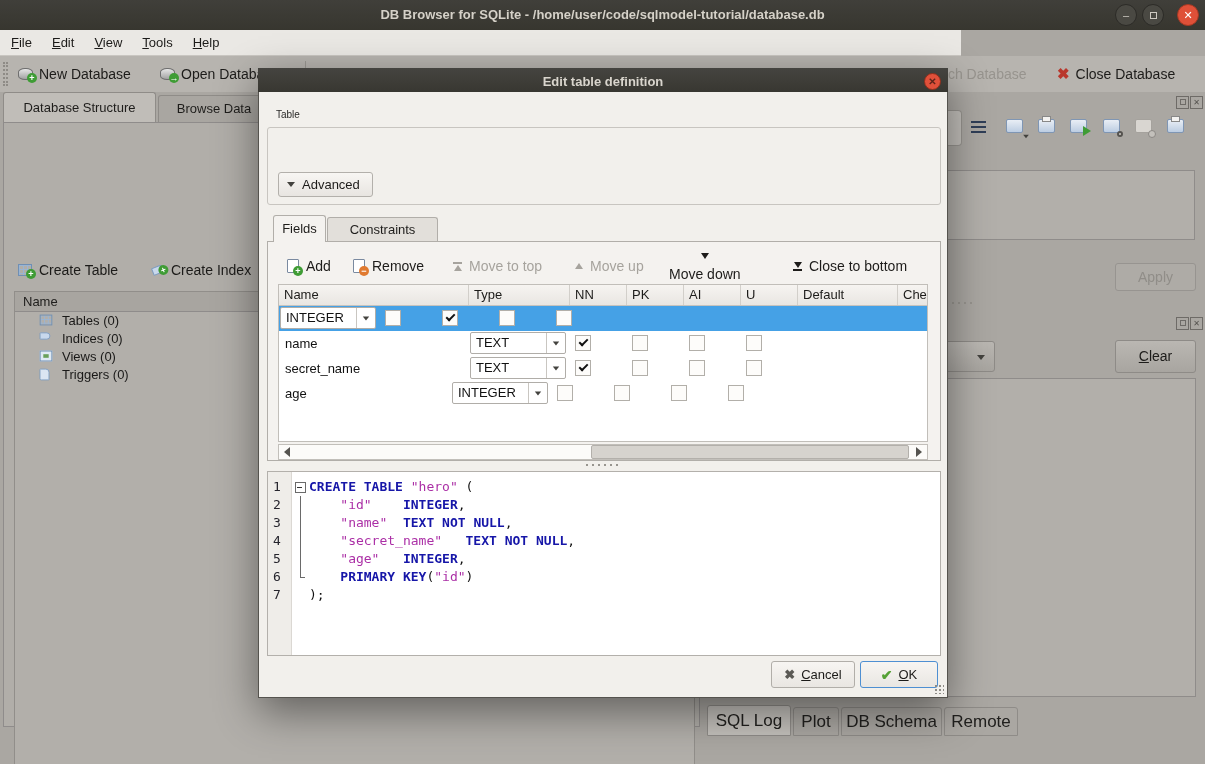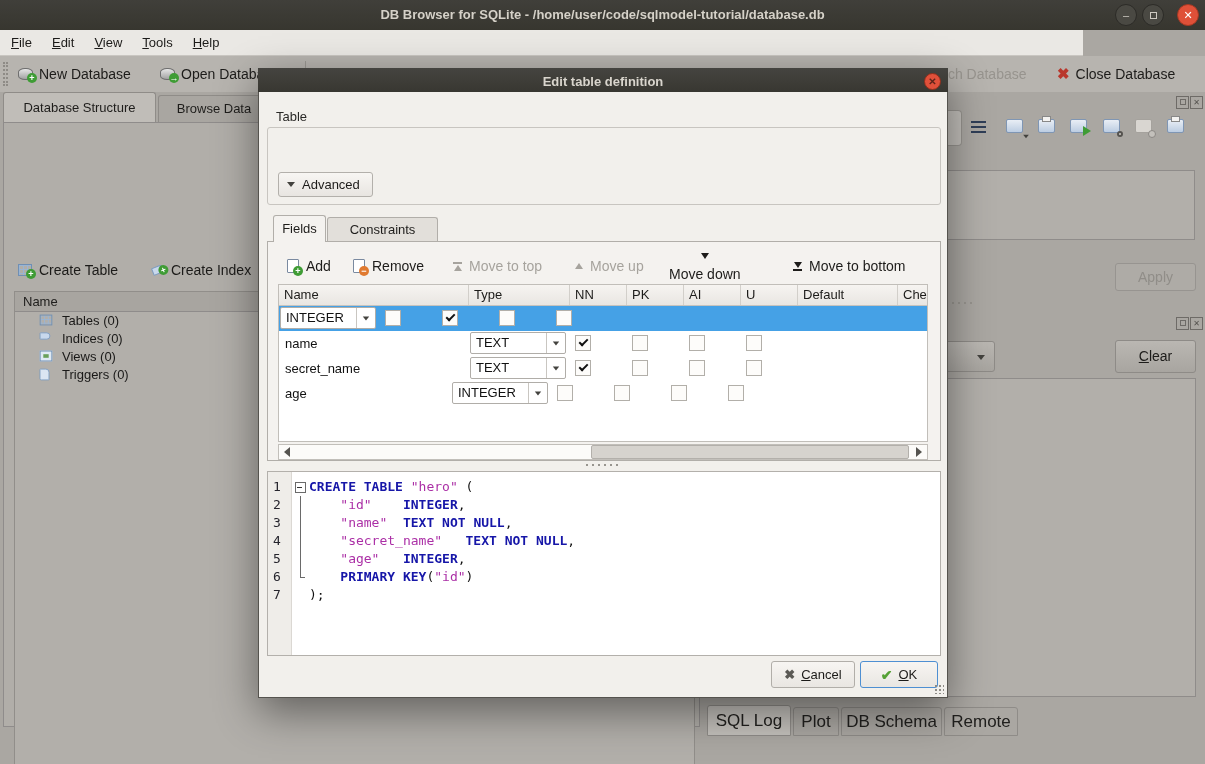--- a/index.html
+++ b/index.html
@@ -12,21 +12,21 @@
     background:linear-gradient(#403f3a,#37362f); }
   .titlebar .wtitle { position:absolute; left:0; right:0; top:0; height:30px; line-height:30px;
     text-align:center; color:#d5d1c8; font-size:13px; font-weight:bold; }
   .wbtn { position:absolute; top:4px; width:22px; height:22px; border-radius:50%;
     background:#4a4943; border:1px solid #2c2b27; color:#cdc9c1; font-size:11px;
     text-align:center; line-height:20px; }
   .wbtn.close { background:#df5038; border-color:#a33823; color:#fff; }
   .wbtn .sq { display:inline-block; width:7px; height:7px; border:1px solid #cdc9c1; margin-top:6px; }
 
   
-  .menubar { position:absolute; left:0; top:30px; width:1083px; height:26px;
+  .menubar { position:absolute; left:0; top:30px; width:961px; height:26px;
     background:#eae8e4; border-bottom:1px solid #c9c6c1; }
   .menu-item { display:inline-block; padding:0 9px; margin-left:2px; height:26px; line-height:25px;
     font-size:13px; color:#1c1b19; }
   .menu-item u { text-decoration:underline; }
 
   
   .toolbar { position:absolute; left:0; top:56px; width:1205px; height:36px; background:#b7b4af; }
   .tb-handle { position:absolute; left:3px; top:6px; width:5px; height:24px;
     border-left:2px dotted #8e8b86; border-right:2px dotted #8e8b86; }
   .tb-sep { position:absolute; left:305px; top:5px; width:1px; height:26px; background:#9a9792; }
@@ -107,21 +107,21 @@
   
   .dialog { position:absolute; left:258px; top:68px; width:690px; height:630px;
     background:#f2f0ec; z-index:10; box-shadow:0 14px 40px rgba(0,0,0,.45); border:1px solid #55534e; }
   .dlg-titlebar { position:absolute; left:-1px; top:-1px; width:690px; height:24px;
     background:linear-gradient(#454440,#383731); }
   .dlg-titlebar .dtitle { display:block; text-align:center; line-height:28px;
     color:#d9d5cd; font-size:13px; font-weight:bold; }
   .dlg-close { position:absolute; right:7px; top:5px; width:17px; height:17px; border-radius:50%;
     background:#e0503a; border:1px solid #8e2f1d; color:#5e241a; font-size:10px; font-weight:bold;
     text-align:center; line-height:15px; }
-  .group-label { position:absolute; left:17px; top:40px; font-size:13px; color:#2a2927; }
+  .group-label { position:absolute; left:17px; top:40px; font-size:10px; color:#2a2927; }
   .group-frame { position:absolute; left:8px; top:58px; width:674px; height:78px;
     border:1px solid #c8c5c0; border-radius:3px; }
   .tname { position:absolute; left:19px; top:70px; width:648px; height:27px; background:#fff;
     border:1px solid #a9a6a1; border-radius:2px; font-family:"Liberation Sans",sans-serif;
     font-size:13px; font-weight:600; color:#000; padding-left:6px; }
   .advanced { position:absolute; left:19px; top:103px; width:95px; height:25px;
     background:linear-gradient(#f8f6f3,#e8e5e1); border:1px solid #b3b0ab; border-radius:3px;
     font-size:13px; color:#1c1b19; display:flex; align-items:center; gap:7px; padding-left:8px;
     font-family:"Liberation Sans",sans-serif; }
   .dtab { position:absolute; font-size:13px; color:#1e1d1b; text-align:center;
@@ -536,16 +536,16 @@
         <span class="mvwrap">
           <span class="t-dn"></span>
         </span>
         <span>Move down</span>
       </div>
       <div class="action" style="left: 534px; position: absolute;">
         <span class="mvwrap">
           <span class="t-dn"></span>
           <span class="mvbar"></span>
         </span>
-        <span>Move to bottom</span>
+        <span>Close to bottom</span>
       </div>
     </div>
 </div>
 
 </body></html>

